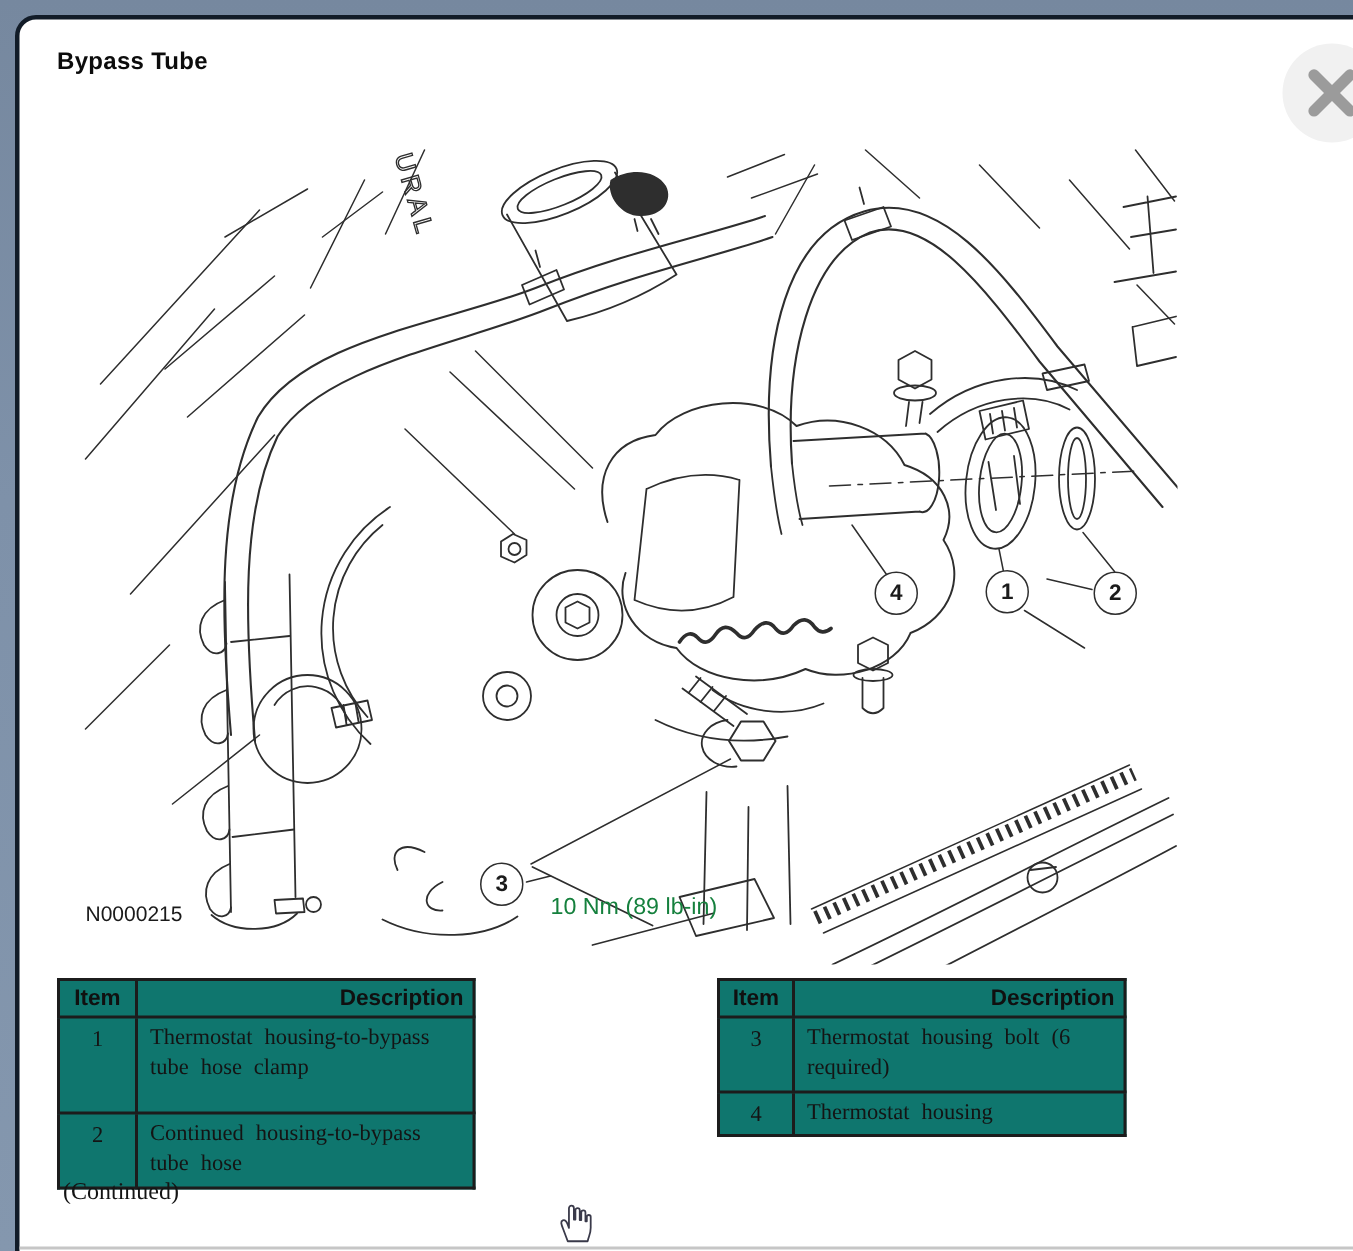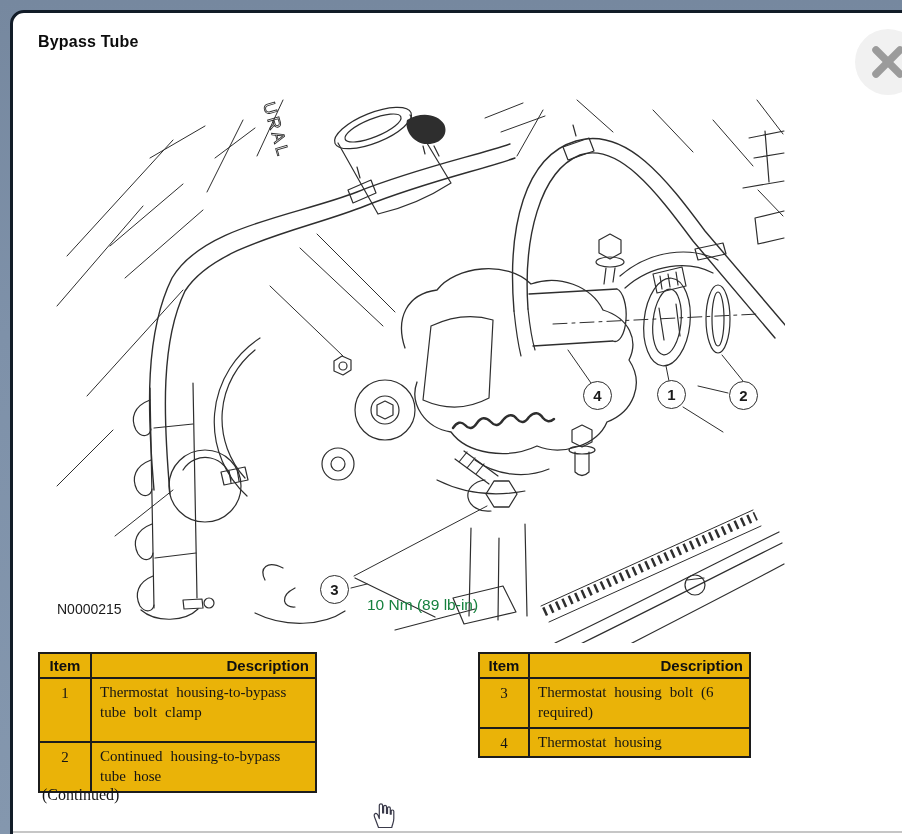--- a/index.html
+++ b/index.html
@@ -27,21 +27,21 @@
     border-radius:50%;background:#fff;display:flex;align-items:center;justify-content:center;
     font-size:15px;font-weight:600;color:#1b1b1b;box-sizing:border-box;
   }
   .torque-label{
     position:absolute;left:312px;top:498px;font-size:15.5px;color:#15803d;white-space:nowrap;
   }
   .figure-id{
     position:absolute;left:2px;top:503px;font-size:14px;color:#1a1a1a;
   }
   table.parts{
-    position:absolute;border-collapse:collapse;table-layout:fixed;background:#eab308;
+    position:absolute;border-collapse:collapse;table-layout:fixed;background:#0f766e;
   }
   table.parts th,table.parts td{border:2px solid #1c1c1c;box-sizing:border-box;}
   table.parts th{
     font-family:"Liberation Sans",sans-serif;font-size:15px;font-weight:bold;color:#101010;
     padding:2px 6px;text-align:right;
   }
   table.parts th.col-item{text-align:center;padding:2px 2px;}
   table.parts td{
     font-family:"Liberation Serif",serif;font-size:15px;color:#141414;
     vertical-align:top;line-height:1.32;word-spacing:.28em;
@@ -189,21 +189,21 @@
       <col style="width:52px">
       <col style="width:225px">
     </colgroup>
   <tbody>
       <tr style="height:25px">
     <th class="col-item">Item</th>
     <th class="col-desc">Description</th>
   </tr>
   <tr style="height:64px">
     <td class="cell-item">1</td>
-    <td class="cell-desc">Thermostat housing-to-bypass tube bolt clamp</td>
+    <td class="cell-desc">Thermostat housing-to-bypass tube hose clamp</td>
   </tr>
   <tr style="height:42px">
     <td class="cell-item">2</td>
     <td class="cell-desc">Continued housing-to-bypass tube hose</td>
   </tr>
 </tbody>
   </table>
 
 <table class="parts" id="table-right">
   <colgroup>

